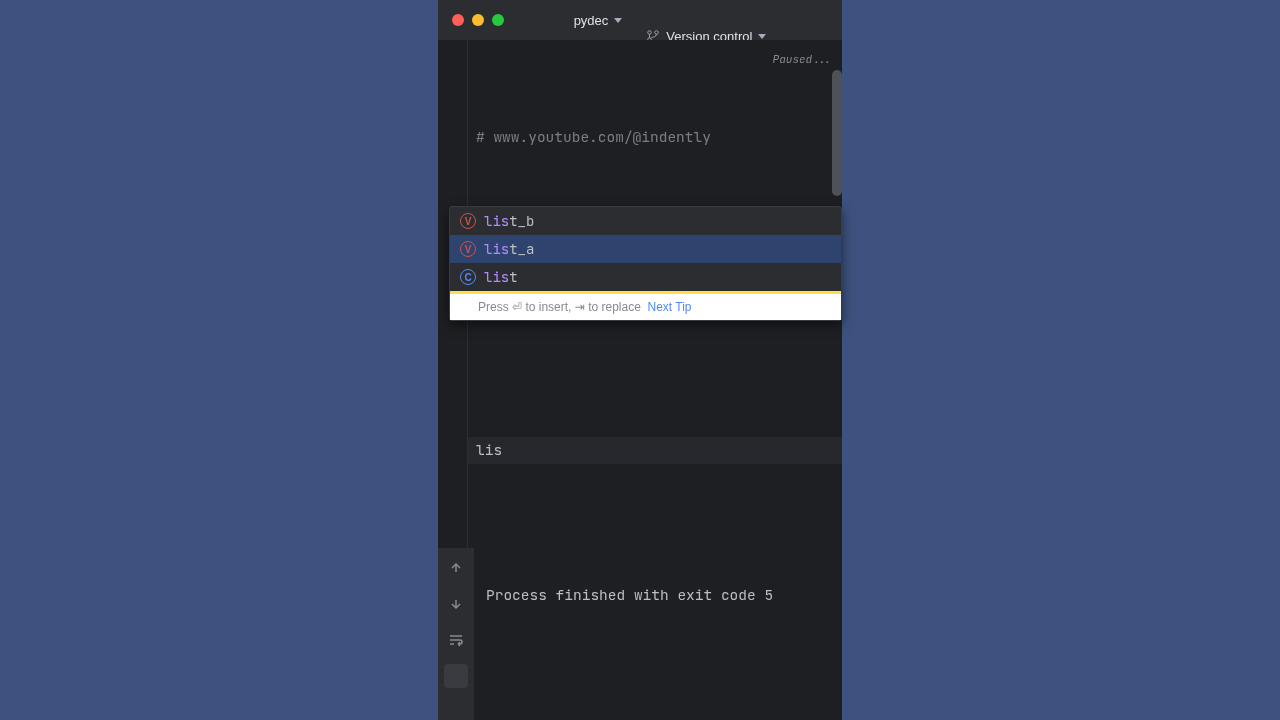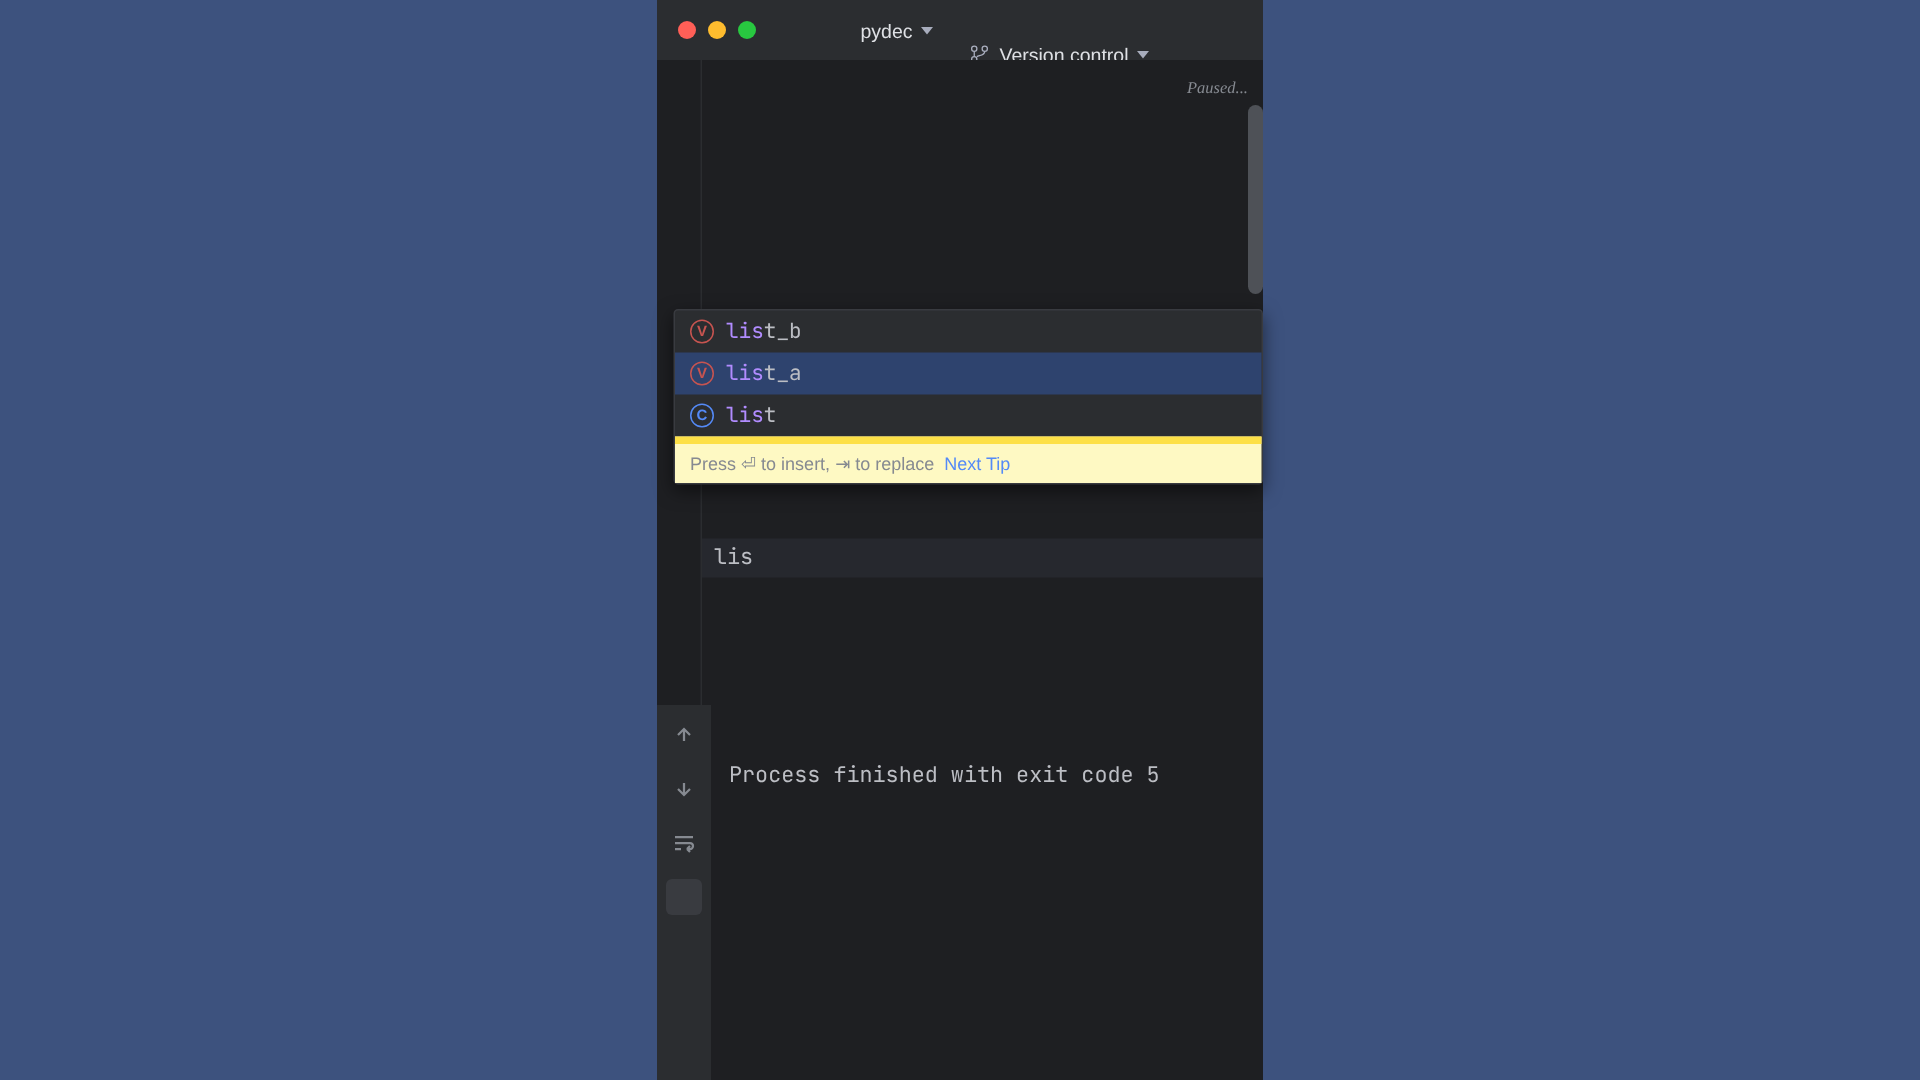--- a/index.html
+++ b/index.html
@@ -98,21 +98,20 @@
     margin: 0 -8px;
     padding: 0 8px;
   }
   .paused {
     position: absolute;
     top: 10px;
     right: 10px;
     font-size: 11px;
     font-style: italic;
     color: #868a91;
-    font-family: Liberation Serif, serif;
   }
   .scrollbar {
     position: absolute;
     right: 0;
     top: 30px;
     width: 10px;
     height: 126px;
     background: #4e5157;
     border-radius: 5px;
   }
@@ -145,25 +144,25 @@
     align-items: center;
     justify-content: center;
     font-size: 10px;
     font-family: sans-serif;
     font-weight: 600;
   }
   .ac-icon.v { border-color: #c75450; color: #c75450; }
   .ac-icon.c { border-color: #548af7; color: #548af7; }
   .ac-match { color: #b18cff; }
   .ac-footer {
-    padding: 6px 10px;
+    padding: 6px 28px;
     font-size: 12px;
     color: #868a91;
-    background: #fef9c3;
-    border-top: 5px solid #fde047;
+    background: #ffffff;
+    border-top: 3px solid #fde047;
     font-family: -apple-system, sans-serif;
   }
   .ac-footer .link { color: #548af7; }
   .console-region {
     display: flex;
     height: 390px;
     background: #1e1f22;
   }
   .console-toolbar {
     width: 36px;
@@ -220,20 +219,21 @@
         <span>Version control</span>
         <span class="chev"></span>
       </div>
     </div>
   </div>
 
   <div class="editor-area">
     <div class="gutter"></div>
     <div class="code">
       <span class="paused">Paused...</span>
+      <div><span class="cm"># www.youtube.com/@indently</span></div>
       <div>&nbsp;</div>
       <div><span>list_a</span><span class="op"> = [</span><span class="num">1</span><span class="pnc">, </span><span class="num">2</span><span class="pnc">, </span><span class="num">3</span><span class="pnc">]</span></div>
       <div>&nbsp;</div>
       <div class="current-line"><span>lis</span></div>
       <div class="scrollbar"></div>
     </div>
 
     <div class="autocomplete">
       <div class="ac-item">
         <span class="ac-icon v">V</span>

